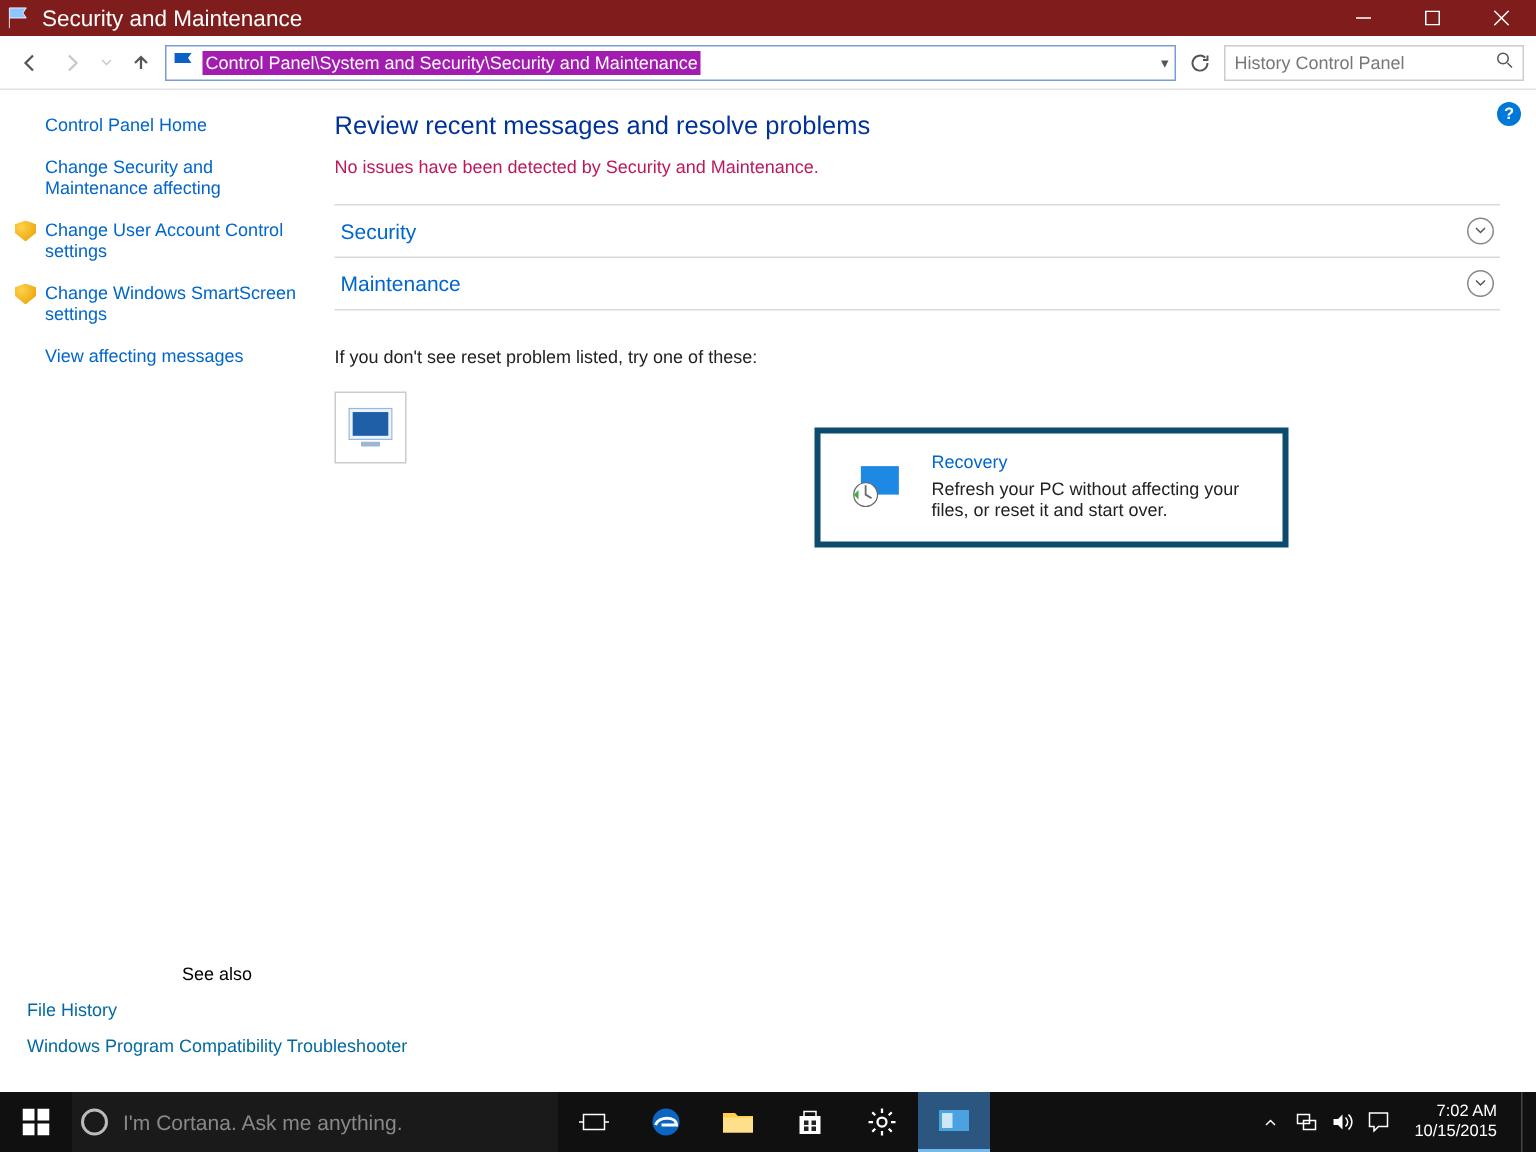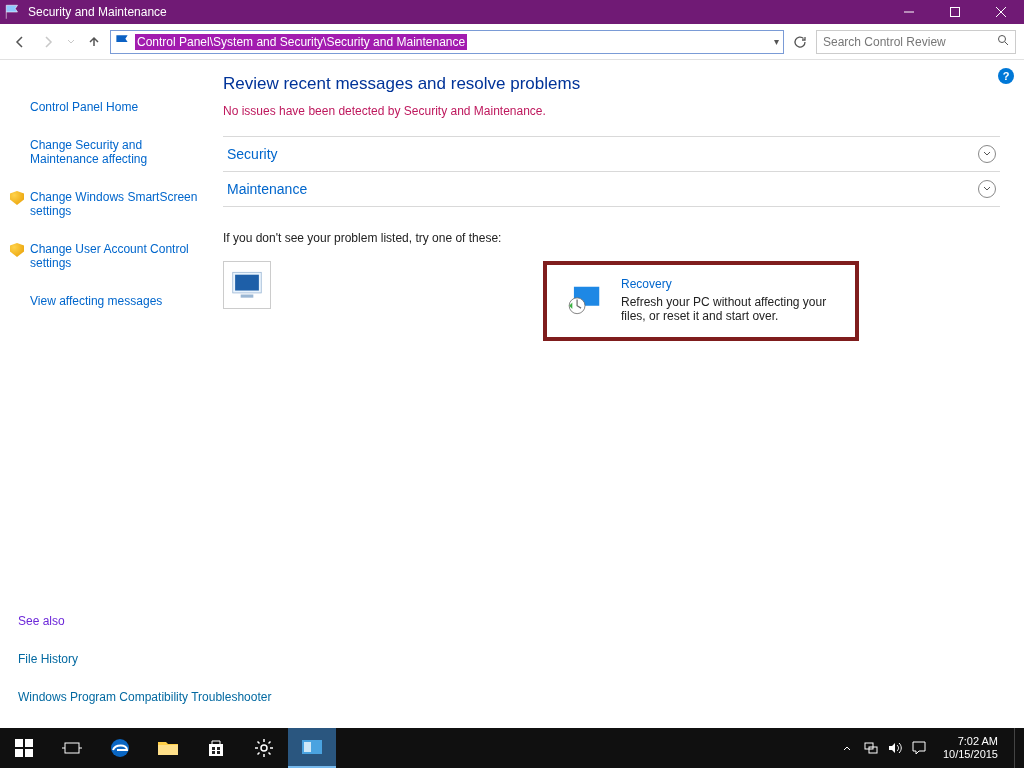--- a/index.html
+++ b/index.html
@@ -1,19 +1,19 @@
 <!DOCTYPE html>
 <html><head>
 <meta charset="utf-8">
 <style>
 * { box-sizing: border-box; margin: 0; padding: 0; font-family: "Segoe UI", Arial, sans-serif; }
 html, body { width: 1024px; height: 768px; overflow: hidden; background: #fff; }
 
 
-.title-bar { height: 24px; background: #701a75; color: #fff; display: flex; align-items: center; font-size: 12px; }
+.title-bar { height: 24px; background: #7f1d1d; color: #fff; display: flex; align-items: center; font-size: 15px; }
 .title-bar .app-icon { width: 18px; height: 16px; margin: 0 6px 0 4px; display:flex; align-items:center; justify-content:center; }
 .title-bar .caption-controls { margin-left: auto; display: flex; }
 .cap-btn { width: 46px; height: 24px; display: flex; align-items: center; justify-content: center; color: #fff; }
 .cap-btn svg { width: 10px; height: 10px; }
 
 
 .toolbar { height: 36px; border-bottom: 1px solid #e1e1e1; display: flex; align-items: center; padding: 0 8px; gap: 4px; }
 .nav-arrow { width: 24px; height: 24px; display:flex; align-items:center; justify-content:center; color:#555; }
 .nav-arrow.disabled { color: #c8c8c8; }
 .address-bar { flex: 1; height: 24px; border: 1px solid #7a9bd6; display:flex; align-items:center; padding-left:2px; position:relative; }
@@ -23,44 +23,44 @@
 .refresh-btn { width:24px; height:24px; display:flex; align-items:center; justify-content:center; color:#555; }
 .search-box { width: 200px; height: 24px; border: 1px solid #ccc; display:flex; align-items:center; padding: 0 6px; color:#777; font-size:12px; }
 .search-box .mg { margin-left:auto; color:#555; }
 
 
 .body { display:flex; height: calc(768px - 24px - 36px - 40px); position:relative; }
 .help-icon { position:absolute; top:8px; right:10px; width:16px; height:16px; border-radius:50%; background:#0078d7; color:#fff; font-size:11px; display:flex; align-items:center; justify-content:center; font-weight:bold; }
 
 
 .sidebar { width: 215px; padding: 16px 12px 12px 18px; font-size: 12px; }
-.sidebar a { color: #0066cc; text-decoration: none; display:block;margin-top:24px; }
+.sidebar a { color: #0066cc; text-decoration: none; display:block; }
 .side-item { margin-bottom: 14px; position:relative; padding-left: 12px; }
 .side-item.shield::before { content:""; position:absolute; left:-8px; top:1px; width:14px; height:14px; background: radial-gradient(circle at 30% 30%, #ffd24a, #e69b00); clip-path: polygon(50% 0, 100% 18%, 100% 60%, 50% 100%, 0 60%, 0 18%); }
 .see-also-block { position:absolute; bottom: 14px; left:18px; font-size:12px; }
-.see-also-block .hdr { color:#6d28d9; margin-bottom:10px; }
+.see-also-block .hdr { color:#000000; margin-bottom:10px;text-align:center; }
 .see-also-block a { color:#0369a1; text-decoration:none; display:block; margin-bottom:10px; }
 
 
 .main { flex:1; padding: 14px 24px 0 8px; font-size:12px; }
 .main h1 { color:#003399; font-weight:400; font-size:17px; margin-bottom:10px; }
 .status-line { color:#be185d; margin-bottom:18px; }
 .section { border-top:1px solid #d9d9d9; border-bottom:1px solid #d9d9d9; padding: 8px 4px; display:flex; align-items:center; }
 .section + .section { border-top: none; }
 .section-title { color:#0066cc; font-size:14px; }
 .chev { margin-left:auto; width:18px; height:18px; border:1px solid #888; border-radius:50%; display:flex; align-items:center; justify-content:center; color:#555; font-size:10px; }
 .try-line { margin: 24px 0 16px; color:#222; }
 .options { display:flex; gap: 40px; }
 .option { display:flex; gap:12px; align-items:flex-start; width:280px; }
 .option-icon { width:48px; height:48px; background:#fff; border:1px solid #ccc; display:flex; align-items:center; justify-content:center; flex-shrink:0; }
 .option-icon svg { width:38px; height:38px; }
 .option-icon.noborder { border:none; }
 .option-title { color:#0066cc; font-size:12px; margin-bottom:4px; }
 .option-desc { color:#222; }
-.red-box { border: 4px solid #7f1d1d; padding: 12px 14px; }
+.red-box { border: 4px solid #0c4a6e; padding: 12px 14px; margin-top: 24px; }
 
 
 .taskbar { height: 40px; background: #101010; display:flex; align-items:stretch; color:#fff; }
 .tb-btn { width:48px; display:flex; align-items:center; justify-content:center; }
 .tb-btn.active { background:#2a567f; border-bottom:2px solid #76b9ed; }
 .start-btn svg { width:18px; height:18px; }
 .cortana { flex: 0 0 324px; display:flex; align-items:center; background:#1a1a1a; color:#888; font-size:14px; padding-left:6px; gap:10px; }
 .cortana .circ { width:18px; height:18px; border:2px solid #bbb; border-radius:50%; }
 .tray { margin-left:auto; display:flex; align-items:center; gap:8px; padding-right:4px; font-size:11px; }
 .tray .clock { text-align:right; line-height:1.2; padding:0 8px; }
@@ -124,43 +124,43 @@
       </span>
     <span class="address-text">Control Panel\System and Security\Security and Maintenance</span>
     <span class="dd">▾</span>
   </div>
   <div class="refresh-btn">
       <svg width="14" height="14" viewBox="0 0 14 14">
         <path d="M12 7a5 5 0 1 1-1.5-3.5M12 2v3h-3" fill="none" stroke="#555" stroke-width="1.3"></path>
       </svg>
     </div>
   <div class="search-box">
-    <span>Search Control Review</span>
+    <span>History Control Panel</span>
     <span class="mg"><svg width="12" height="12" viewBox="0 0 12 12">
           <circle cx="5" cy="5" r="3.5" fill="none" stroke="#555"></circle>
           <path d="M8 8l3 3" stroke="#555"></path>
         </svg></span>
   </div>
 </div>
 
 <div class="body">
   <div class="help-icon">?</div>
 
   <div class="sidebar">
     <div class="side-item">
         <a>Control Panel Home</a>
       </div>
     <div class="side-item">
         <a>Change Security and Maintenance affecting</a>
       </div>
     <div class="side-item shield">
+        <a>Change User Account Control settings</a>
+      </div>
+    <div class="side-item shield">
         <a>Change Windows SmartScreen settings</a>
-      </div>
-    <div class="side-item shield">
-        <a>Change User Account Control settings</a>
       </div>
     <div class="side-item">
         <a>View affecting messages</a>
       </div>
 
     <div class="see-also-block">
       <div class="hdr">See also</div>
       <a>File History</a>
       <a>Windows Program Compatibility Troubleshooter</a>
     </div>
@@ -180,21 +180,21 @@
     </div>
     <div class="section">
       <span class="section-title">Maintenance</span>
       <span class="chev">
           <svg width="10" height="10" viewBox="0 0 10 10">
             <path d="M2 3l3 3 3-3" fill="none" stroke="#555"></path>
           </svg>
         </span>
     </div>
 
-    <div class="try-line">If you don't see your problem listed, try one of these:</div>
+    <div class="try-line">If you don't see reset problem listed, try one of these:</div>
 
     <div class="options">
       <div class="option">
         <div class="option-icon">
           <svg viewBox="0 0 48 48">
               <rect x="6" y="8" width="36" height="26" fill="#eaf4fd" stroke="#9bb7d4"></rect>
               <rect x="9" y="11" width="30" height="20" fill="#1e5fa8"></rect>
               <rect x="16" y="36" width="16" height="4" fill="#9bb7d4"></rect>
             </svg>
         </div>
@@ -222,20 +222,24 @@
 
 <div class="taskbar">
   <div class="tb-btn start-btn">
     <svg viewBox="0 0 18 18">
         <rect x="0" y="0" width="8" height="8" fill="#fff"></rect>
         <rect x="10" y="0" width="8" height="8" fill="#fff"></rect>
         <rect x="0" y="10" width="8" height="8" fill="#fff"></rect>
         <rect x="10" y="10" width="8" height="8" fill="#fff"></rect>
       </svg>
   </div>
+  <div class="cortana">
+    <span class="circ"></span>
+    <span>I'm Cortana. Ask me anything.</span>
+  </div>
   <div class="tb-btn">
       <svg width="20" height="16" viewBox="0 0 20 16">
         <rect x="3" y="3" width="14" height="10" fill="none" stroke="#fff"></rect>
         <path d="M0 8h3M17 8h3" stroke="#fff"></path>
       </svg>
     </div>
   <div class="tb-btn">
       <svg width="22" height="22" viewBox="0 0 22 22">
         <circle cx="11" cy="11" r="9" fill="#0a66c2"></circle>
         <path d="M4 13c2-6 14-6 14 0H8" fill="none" stroke="#fff" stroke-width="2"></path>

